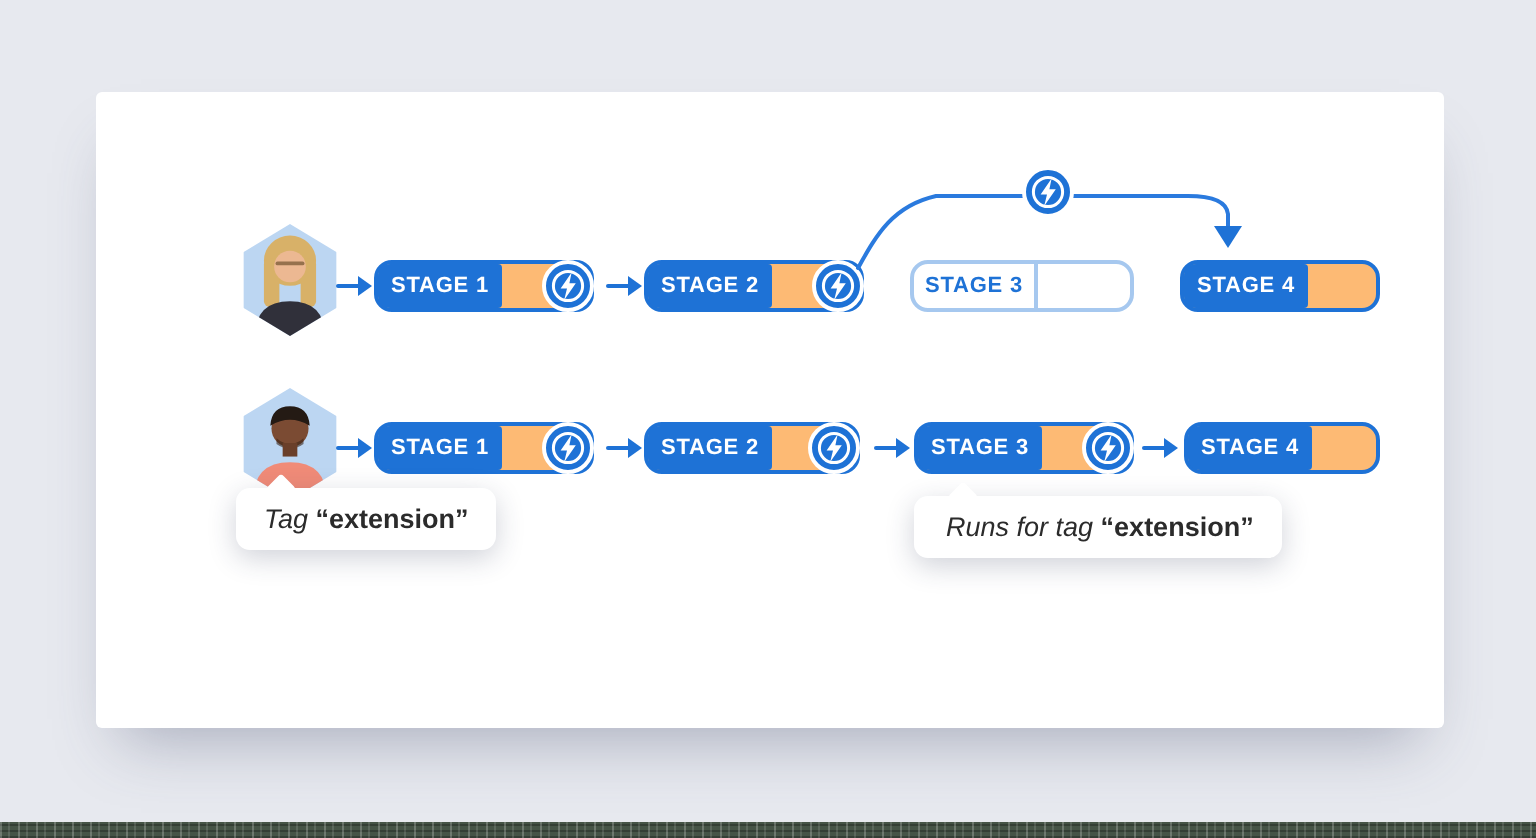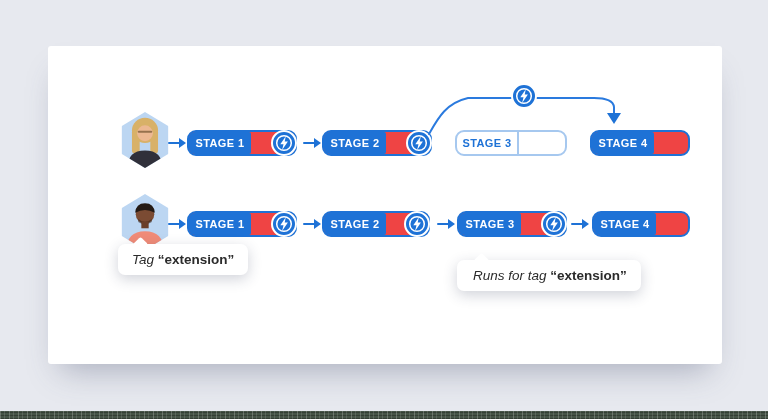--- a/index.html
+++ b/index.html
@@ -39,21 +39,21 @@
   
   .arrow{position:absolute;width:12px;height:2px;background:var(--accent);border-radius:1px;}
   .arrow::after{
     content:"";position:absolute;right:-6px;top:-4px;
     border-left:7px solid var(--accent);
     border-top:5px solid transparent;border-bottom:5px solid transparent;
   }
 
   
   .stage{
-    position:absolute;height:26px;border-radius:9px;background:#ef4444;
+    position:absolute;height:26px;border-radius:9px;background:#fdba74;
     border:2px solid var(--accent);display:flex;align-items:stretch;
   }
   .stage-label{
     width:62px;display:flex;align-items:center;justify-content:center;
     background:var(--accent);color:#ffffff;
     font-size:11px;font-weight:bold;letter-spacing:.4px;
     border-radius:6px 2px 2px 6px;white-space:nowrap;
   }
   .stage.outlined{border-color:var(--accent-light);background:#ffffff;}
   .stage.outlined .stage-label{
@@ -204,18 +204,18 @@
 
 <div class="stage" style="left:592px;top:211px;width:98px;">
   <span class="stage-label">STAGE 4</span>
 </div>
 
 <div class="tooltip" style="left:118px;top:244px;">
   <span class="ptr" style="left:17px;"></span>
   <span class="tt-prefix">Tag </span><span class="tt-tag">“extension”</span>
 </div>
 
-<div class="tooltip" style="left:457px;top:260px;padding-left:16px;">
+<div class="tooltip" style="left:457px;top:248px;padding-left:16px;">
   <span class="ptr" style="left:19px;"></span>
   <span class="tt-prefix">Runs for tag </span><span class="tt-tag">“extension”</span>
 </div>
 
 <div class="bottom-strip"></div>
 
 </body></html>

